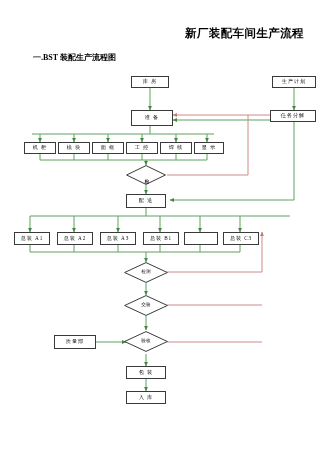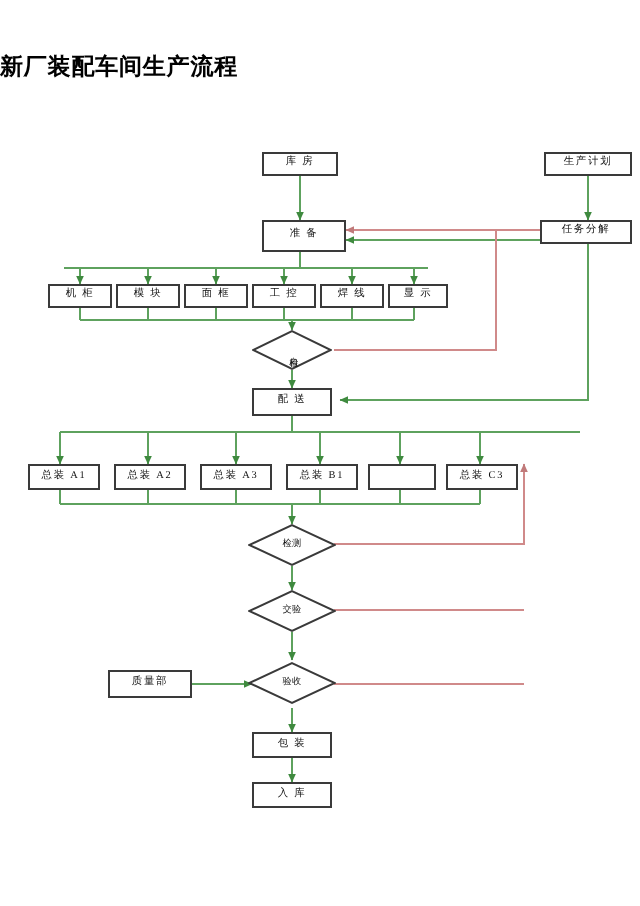--- a/index.html
+++ b/index.html
@@ -4,21 +4,21 @@
 <style>
   html,body{margin:0;padding:0;}
   body{
     width:320px;height:453px;background:#ffffff;
     font-family:"Liberation Serif","DejaVu Serif",serif;
     color:#000;overflow:hidden;position:relative;
   }
   #page{position:relative;width:320px;height:453px;}
 
   #doc-title{
-    position:absolute;left:0;top:26px;width:304px;text-align:left;
+    position:absolute;left:0;top:26px;width:304px;text-align:right;
     font-size:11.5px;font-weight:bold;letter-spacing:.4px;
     font-family:"Liberation Serif","DejaVu Serif",serif;
   }
   #section-heading{
     position:absolute;left:33px;top:52px;
     font-size:8px;font-weight:bold;
     font-family:"Liberation Serif","DejaVu Serif",serif;
   }
 
   #canvas{position:absolute;left:0;top:0;width:320px;height:453px;}
@@ -46,20 +46,21 @@
     font-family:"Liberation Serif","DejaVu Serif",serif;color:#111;
   }
   .diamond.vert .dlabel{writing-mode:vertical-rl;text-orientation:upright;letter-spacing:0;}
 </style>
 </head>
 <body>
 
 <div id="page">
 
   <div id="doc-title">新厂装配车间生产流程</div>
+  <div id="section-heading">一.BST 装配生产流程图</div>
 
   <svg id="canvas" viewBox="0 0 320 453" width="320" height="453" xmlns="http://www.w3.org/2000/svg">
     <defs>
       <marker id="ag" markerWidth="5" markerHeight="5" refX="4.2" refY="2" orient="auto">
         <path d="M0,0 L4.4,2 L0,4 z" fill="#3f8a3f"></path>
       </marker>
       <marker id="ar" markerWidth="5" markerHeight="5" refX="4.2" refY="2" orient="auto">
         <path d="M0,0 L4.4,2 L0,4 z" fill="#c07a7a"></path>
       </marker>
     </defs>

